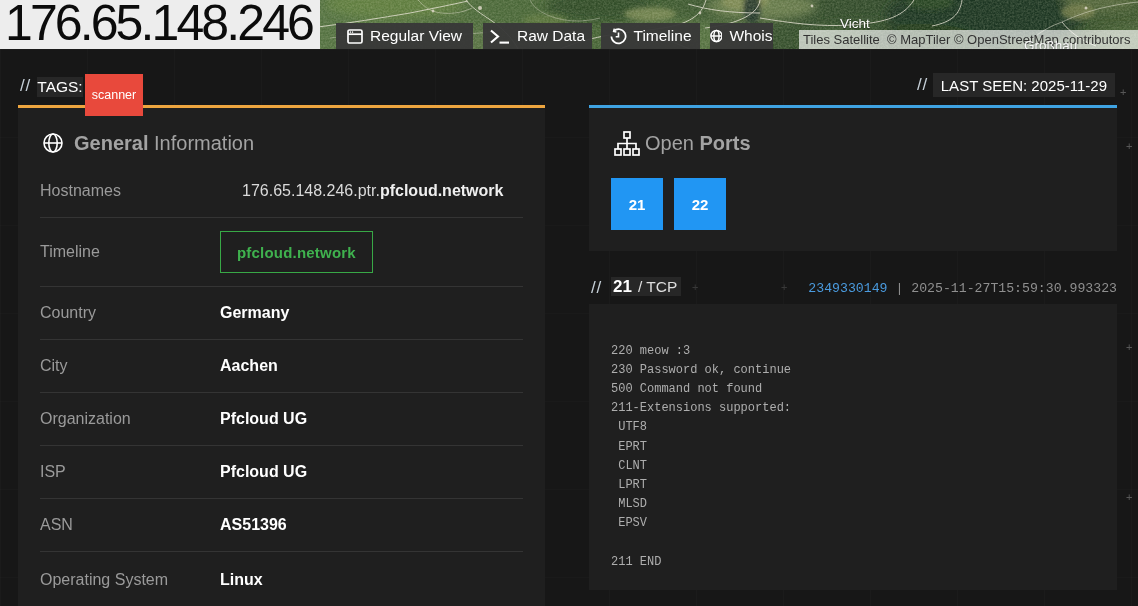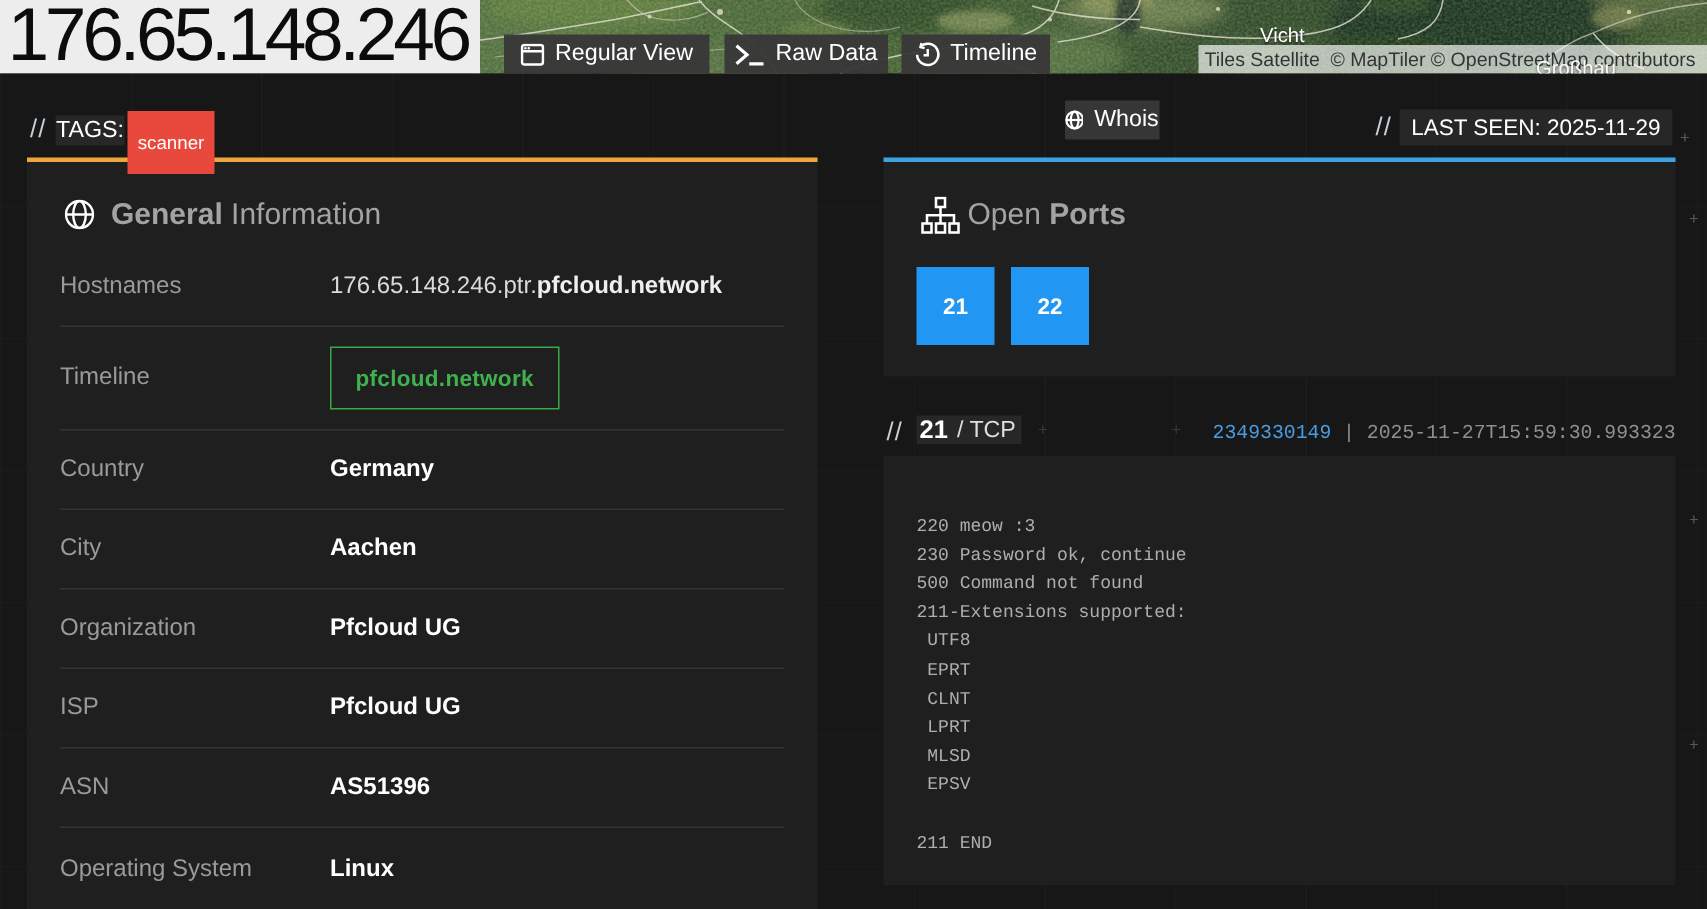--- a/index.html
+++ b/index.html
@@ -31,21 +31,21 @@
 }
 .tabs { position:absolute; left:336px; top:23px; height:26px; display:flex; gap:9.5px; z-index:7; }
 .tab {
   display:flex; align-items:center; justify-content:center; gap:7px;
   background:rgba(56,56,56,.96); color:#fff;
   font-size:15.5px; height:26px;
 }
 .tab:nth-child(1){ width:137px; }
 .tab:nth-child(2){ width:109px; }
 .tab:nth-child(3){ width:99px; }
-.tab:nth-child(4){ width:63px;margin-top:44px; }
+.tab:nth-child(4){ width:63px; }
 .tab svg { display:block; }
 
 .metarow { position:absolute; left:0; top:70px; width:1138px; height:32px; z-index:2; }
 .slash { color:#c6d0d8; font-size:17px; letter-spacing:.7px; }
 .tagslash { position:absolute; left:20px; top:6px; }
 .tagbox {
   position:absolute; left:37px; top:7px; height:20px; width:46px;
   background:#272727; color:#fff; font-size:15.5px;
   display:flex; align-items:center; justify-content:center;
 }
@@ -73,21 +73,21 @@
 .cardtitle .t { font-weight:normal; }
 .cardtitle b { font-weight:bold; }
 .row {
   margin:0 22px; height:53px; border-bottom:1px solid #343434;
   display:flex; align-items:center; font-size:16px;
 }
 .row.tall { height:69px; }
 .row.last { border-bottom:none; height:55px; }
 .row .lbl { width:180px; color:#9a9a9a; flex:none; }
 .row .val { color:#fff; font-weight:bold; }
-.row .val.mixed { font-weight:normal; color:#dadada; }
+.row .val.mixed { font-weight:normal; color:#dadada;margin-left:22px; }
 .row .val.mixed b { color:#efefef; }
 .domainbtn {
   display:inline-block; border:1px solid #38a846; color:#3fb14e;
   font-weight:bold; font-size:15px; padding:11.5px 16px; letter-spacing:.2px;
 }
 
 .portbtns { display:flex; gap:11px; padding:13px 22px 0 22px; }
 .portscard .cardtitle { gap:5px; }
 .portbtn {
   width:52px; height:52px; background:#2196f3; color:#fff;

